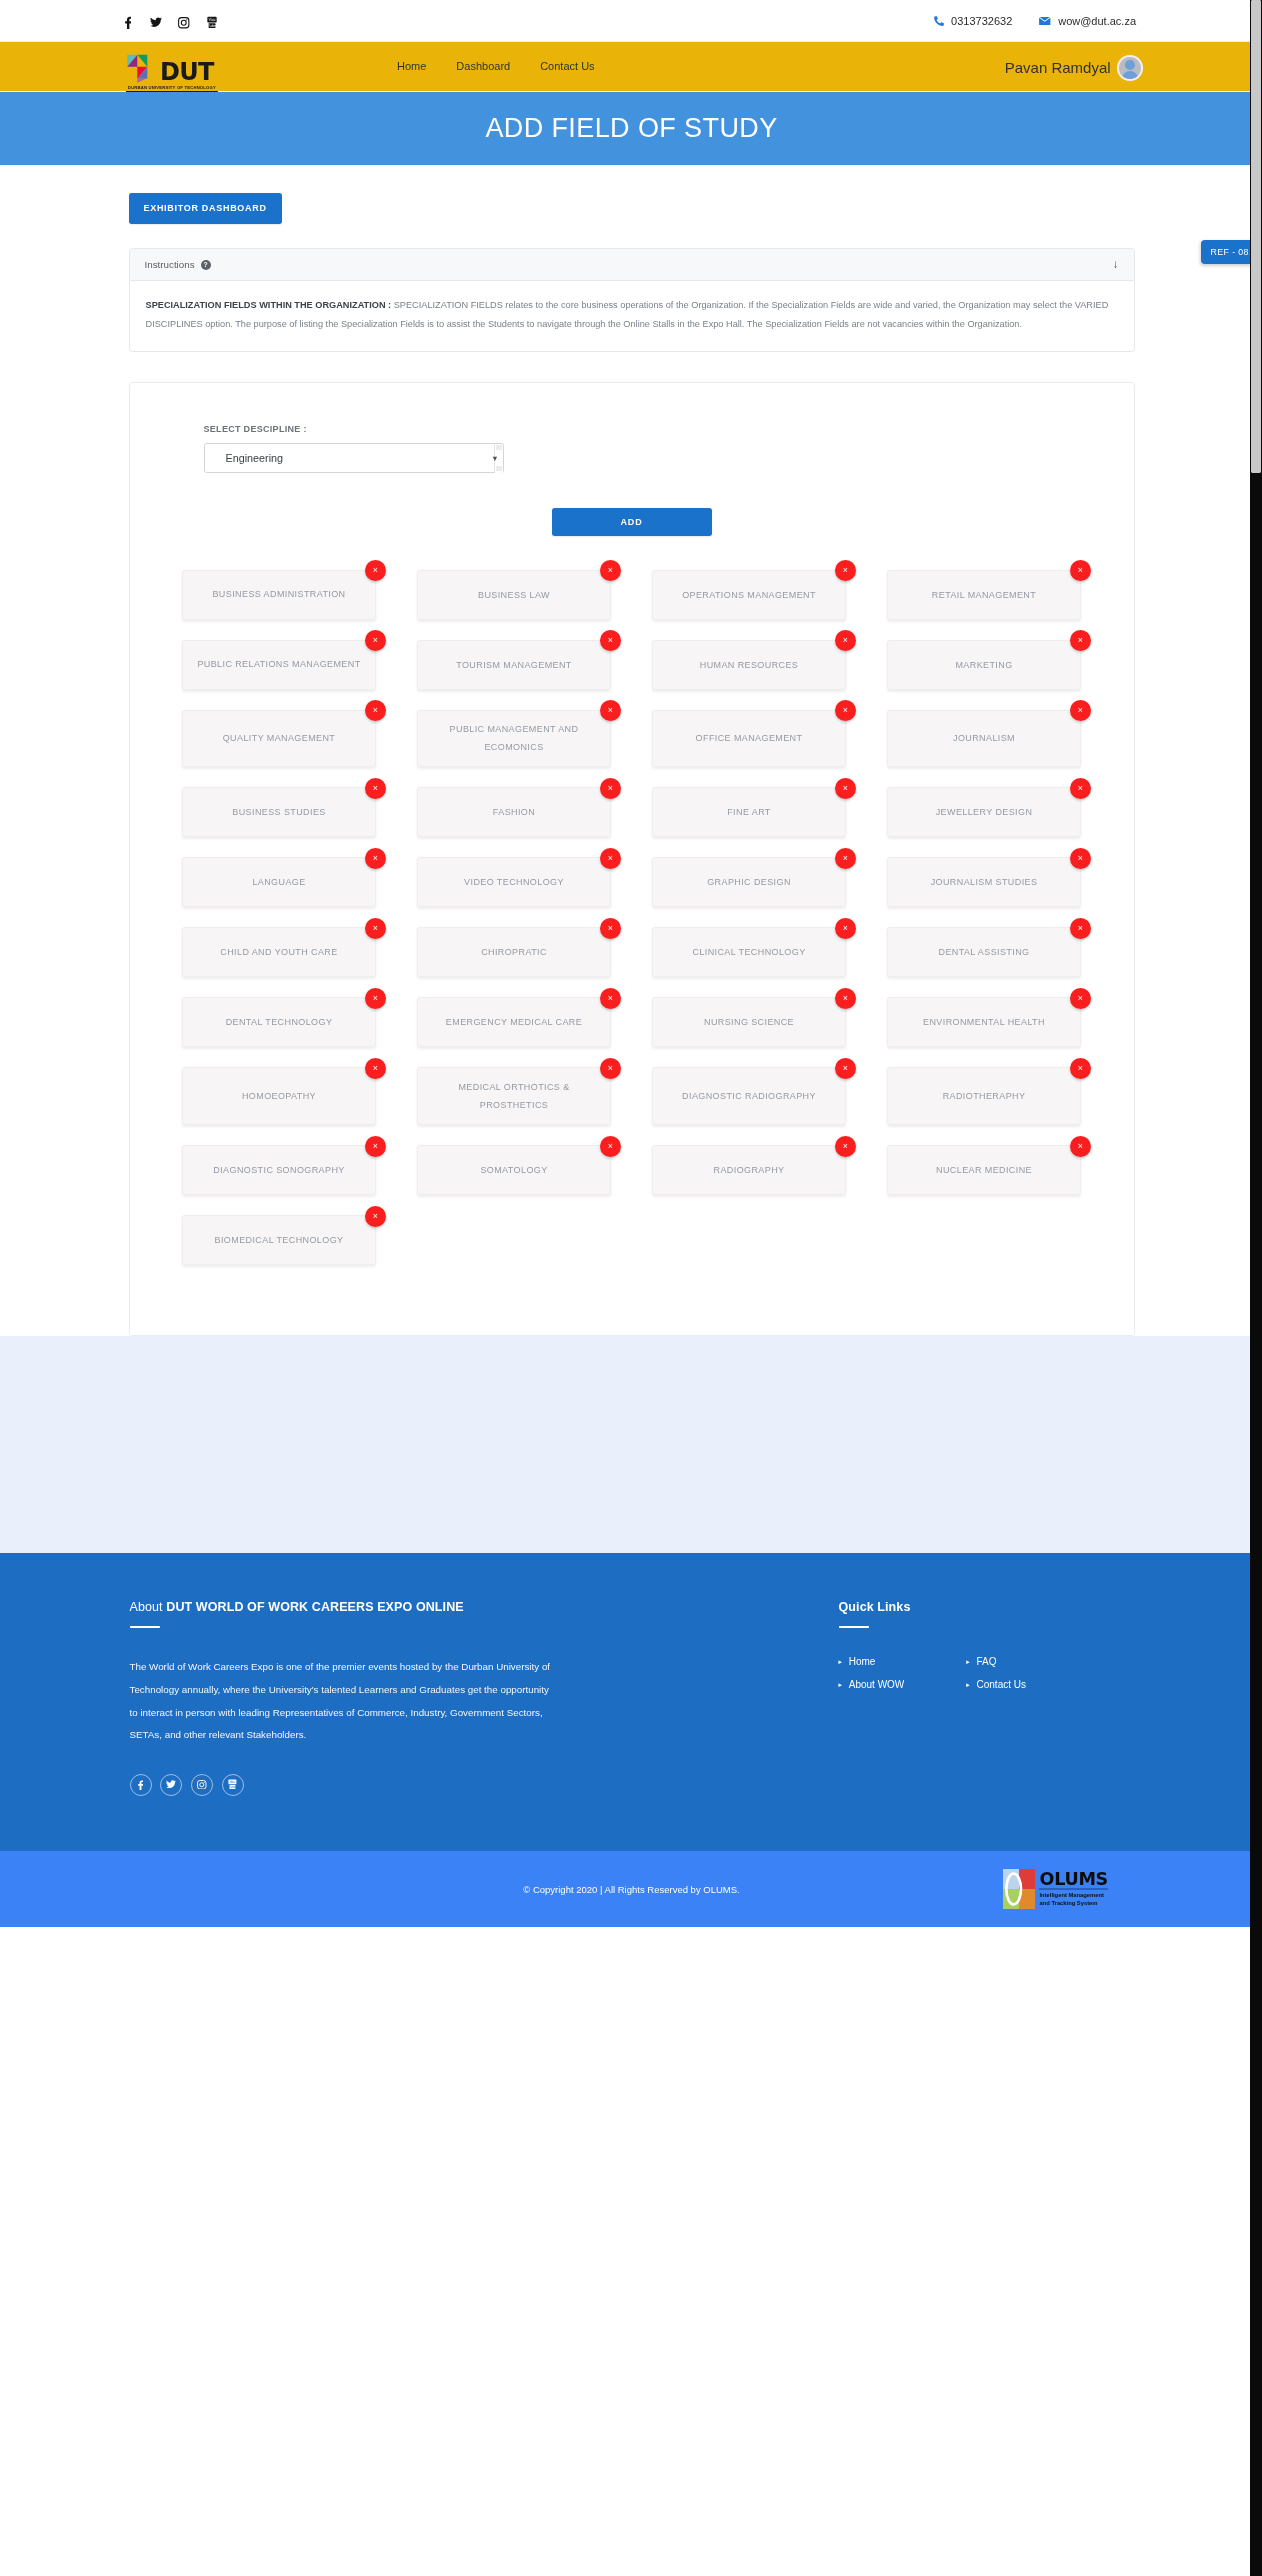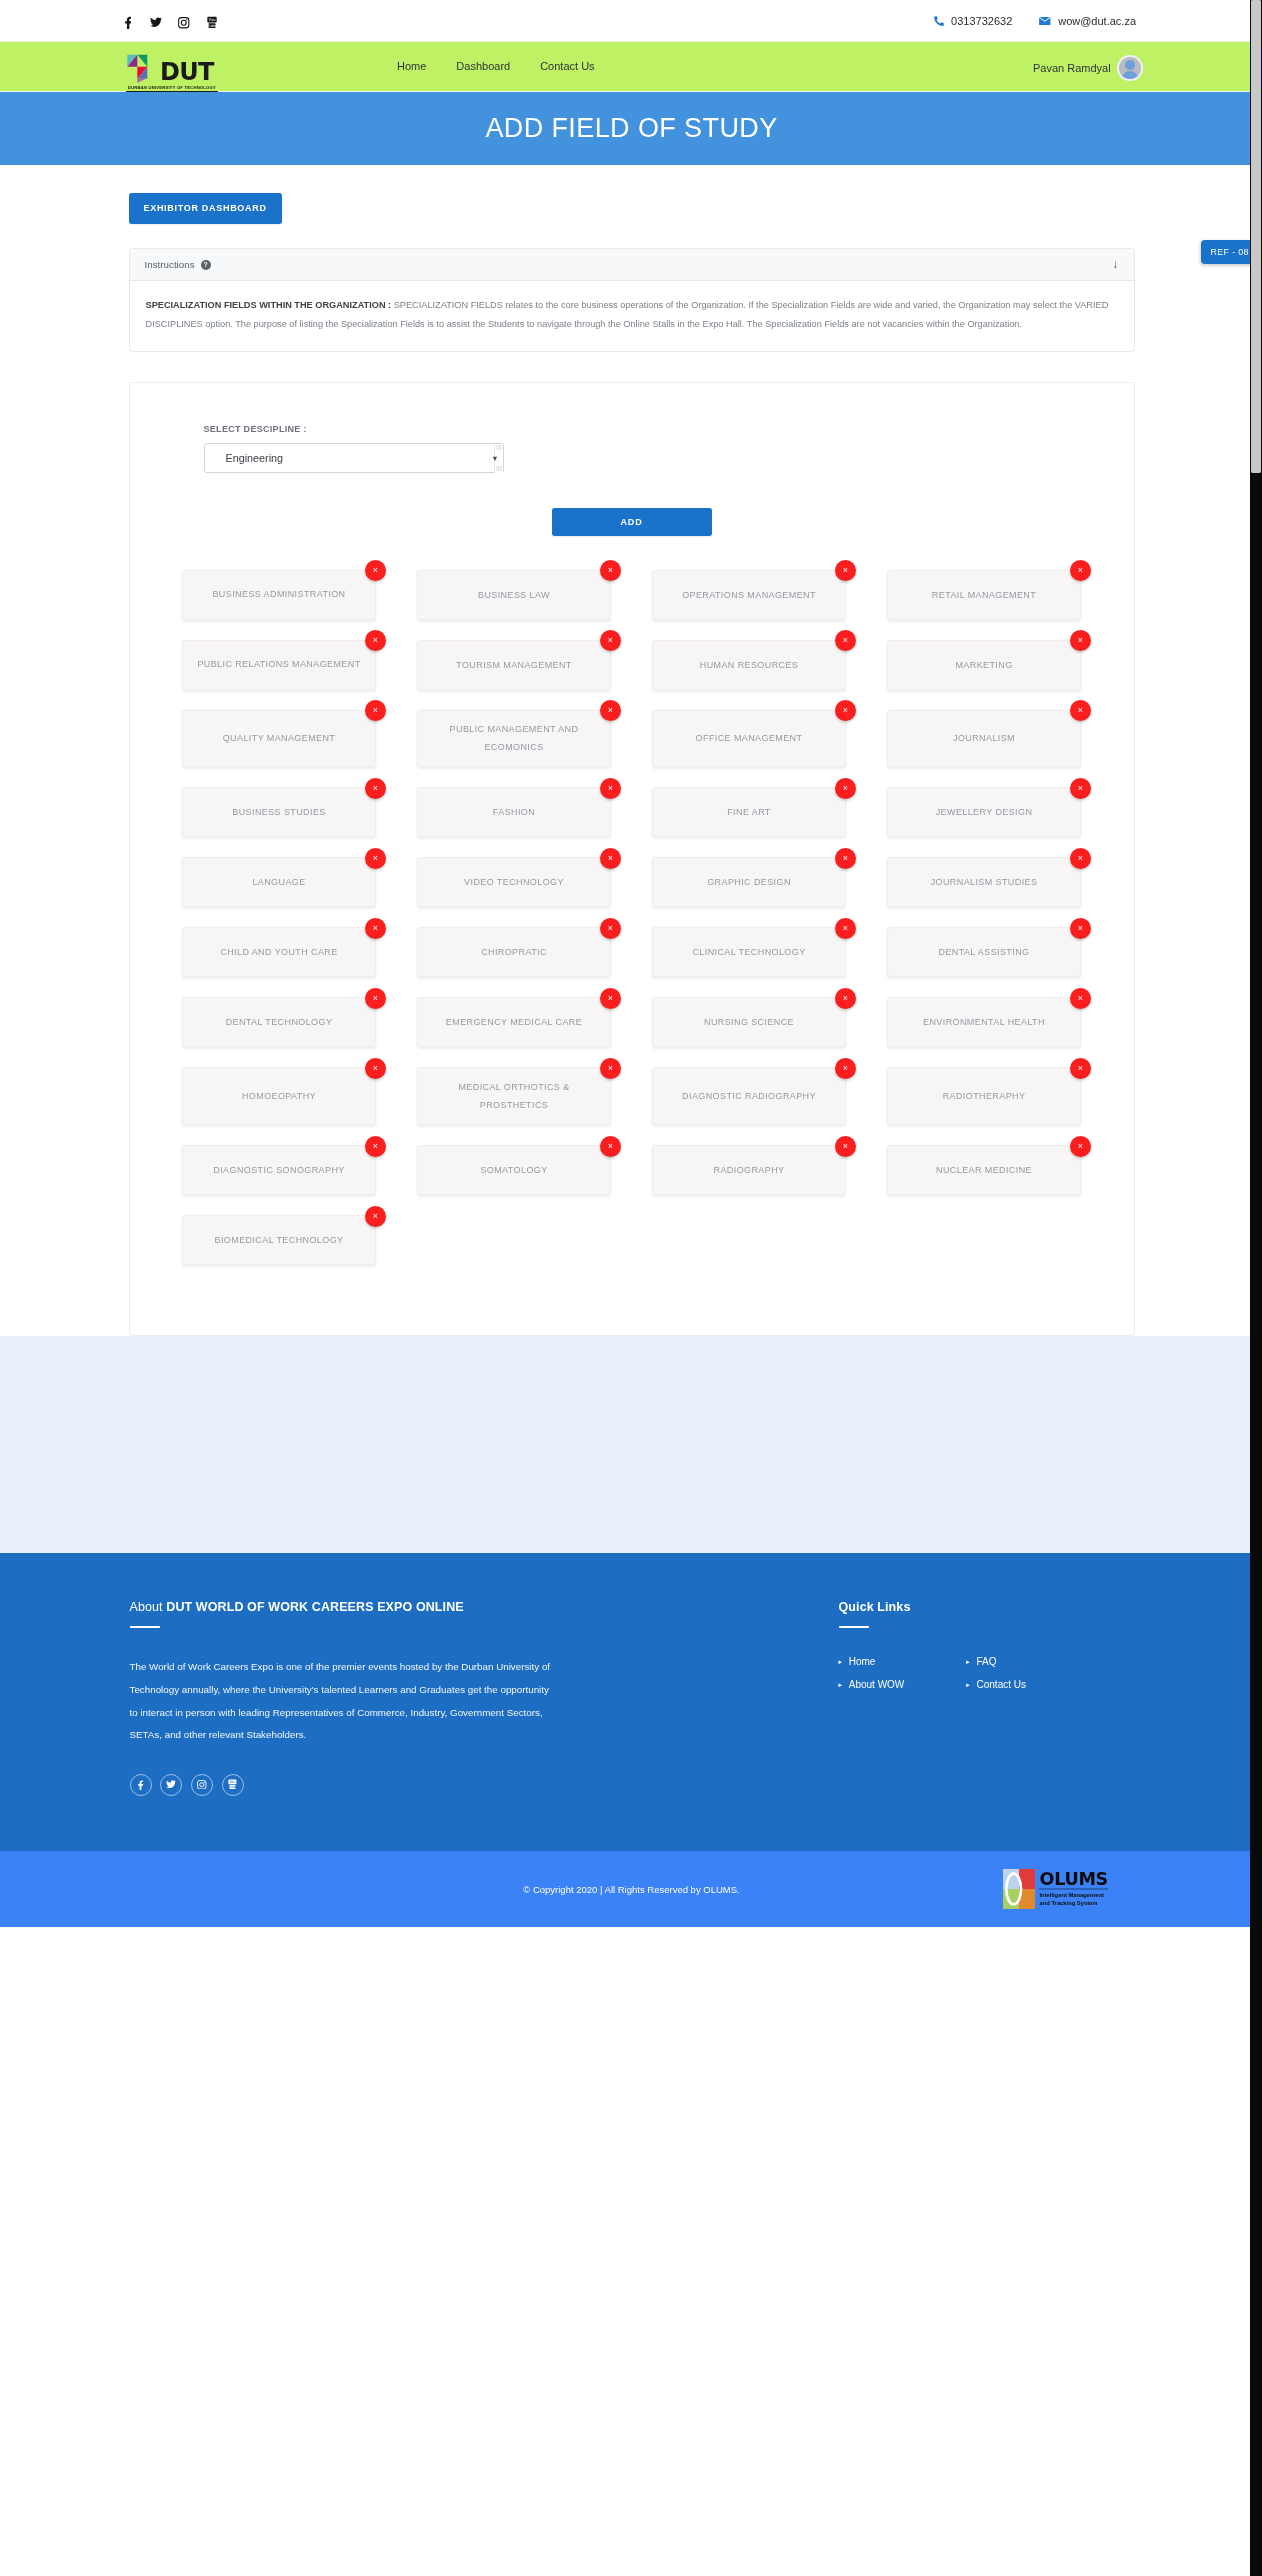--- a/index.html
+++ b/index.html
@@ -19,30 +19,30 @@
   
   .topbar{position:relative;height:42px;border-bottom:0.7px solid #eceef0;background:#fff;}
   .social-top{position:absolute;left:122px;top:16px;display:flex;gap:16px;align-items:center;}
   .social-top .si{width:12px;height:13.5px;display:flex;align-items:center;justify-content:center;color:#141414;}
   .social-top .si svg{display:block;}
   .contact-top{position:absolute;right:127px;top:15px;display:flex;gap:27px;align-items:center;font-size:11px;color:#2b2b2b;}
   .contact-top .ci{display:flex;align-items:center;gap:7.4px;}
   .contact-top .cicon{color:#2079d2;display:flex;align-items:center;}
 
   
-  .navbar{position:relative;height:50px;background:#bef264;border-bottom:0.7px solid #f0f1f3;}
+  .navbar{position:relative;height:50px;background:#eab308;border-bottom:0.7px solid #f0f1f3;}
   .logo{position:absolute;left:126px;top:6.8px;width:93px;}
   .logo .lrow{display:flex;align-items:flex-end;gap:4px;}
   .logo-mark{width:30px;height:34px;position:relative;}
   .logo-word{font-family:"DejaVu Sans",sans-serif;font-weight:bold;font-size:24px;letter-spacing:-0.7px;line-height:0.82;color:#1a1a1a;}
   .logo-sub{margin-top:2px;font-size:4.1px;font-weight:bold;letter-spacing:0.2px;color:#1a1a1a;border-bottom:1.1px solid #1a1a1a;padding-bottom:1.4px;width:90px;text-align:center;transform:scaleX(1.02);transform-origin:left;}
   .nav-links{position:absolute;left:397px;top:18px;display:flex;gap:30px;font-size:11px;color:#2e3338;}
   .nav-links a{color:#2e3338;text-decoration:none;}
   .user-area{position:absolute;right:122px;top:15px;display:flex;align-items:center;gap:8.8px;}
-  .user-name{font-size:11px;color:#2e3338;}
+  .user-name{font-size:15px;color:#2e3338;}
   .avatar{width:21.6px;height:21.6px;border-radius:50%;background:#b9bcc0;position:relative;overflow:hidden;box-shadow:0 0 0 2px #f4eef5;}
   .avatar:before{content:"";position:absolute;left:6px;top:3.4px;width:9.5px;height:9.5px;border-radius:50%;background:#6f9fd8;}
   .avatar:after{content:"";position:absolute;left:2.7px;top:14px;width:16px;height:10.8px;border-radius:8px 8px 0 0;background:#6f9fd8;}
 
   
   .hero{position:relative;height:73px;background:#4392dd;display:flex;align-items:center;justify-content:center;}
   .hero h1{color:#fff;font-size:27px;font-weight:normal;letter-spacing:0.4px;}
   .ref-badge{position:absolute;right:0;top:240px;background:#1a72ca;color:#fff;font-size:8.8px;letter-spacing:0.4px;
     padding:6.8px 8.8px 7.4px 9.5px;border-radius:4px 0 0 4px;box-shadow:-0.7px 1.4px 3.4px rgba(0,0,0,.18);z-index:50;}
 

